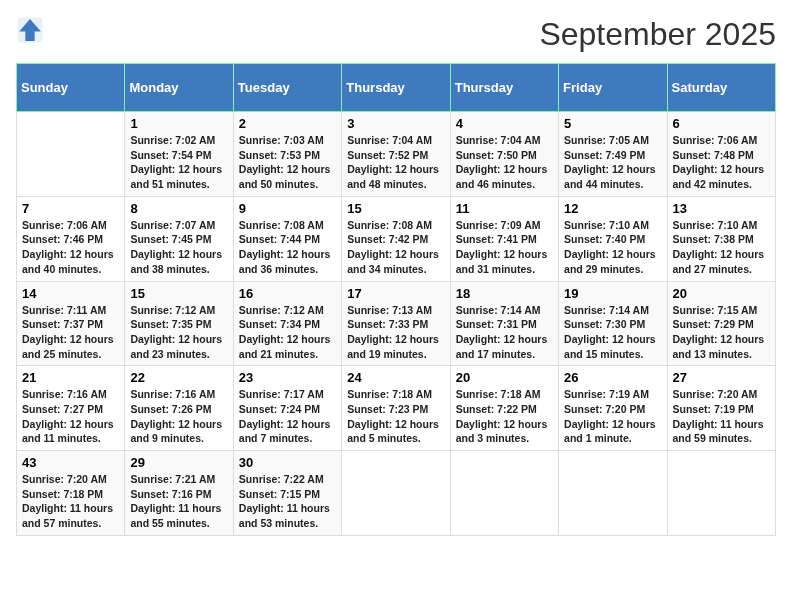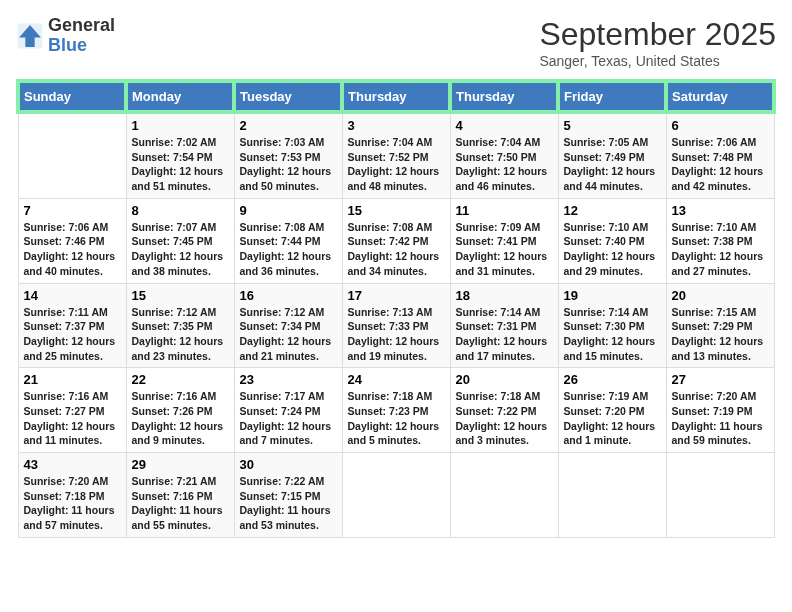--- a/index.html
+++ b/index.html
@@ -49,25 +49,25 @@
     table {
       width: 100%;
       border-collapse: collapse;
       font-size: 11px;
     }
     thead tr {
       background-color: #3f7abf;
       color: #fff;
     }
     thead th {
-      padding: 6px 4px;
+      padding: 16px 4px;
       text-align: left;
       font-size: 13px;
       font-weight: bold;
-      border: 4px solid #86efac;
+      border: 1px solid #86efac;
     }
     tbody tr {
       vertical-align: top;
     }
     tbody td {
       border: 1px solid #ddd;
       padding: 4px 5px;
       min-height: 80px;
       width: 14.28%;
     }
@@ -95,28 +95,23 @@
   </style>
 </head>
 <body>
 
 <div class="header">
   <div class="logo">
     <svg class="logo-icon" viewBox="0 0 36 36" width="36" height="36">
       <rect x="2" y="2" width="32" height="32" rx="4" fill="#e8f0f8"></rect>
       <polygon points="18,4 32,20 24,20 24,32 12,32 12,20 4,20" fill="#3f7abf"></polygon>
     </svg>
-    <div class="logo-text">
-      <span>General</span>
-      <span style="color:#3f7abf;">Blue</span>
-    </div>
   </div>
   <div class="title-block">
     <div class="month-title">September 2025</div>
-    <div class="location">Sanger, Texas, United States</div>
   </div>
 </div>
 
 <table>
   <thead>
     <tr>
     <th>Sunday</th>
         <th>Monday</th>
         <th>Tuesday</th>
         <th>Thursday</th>

